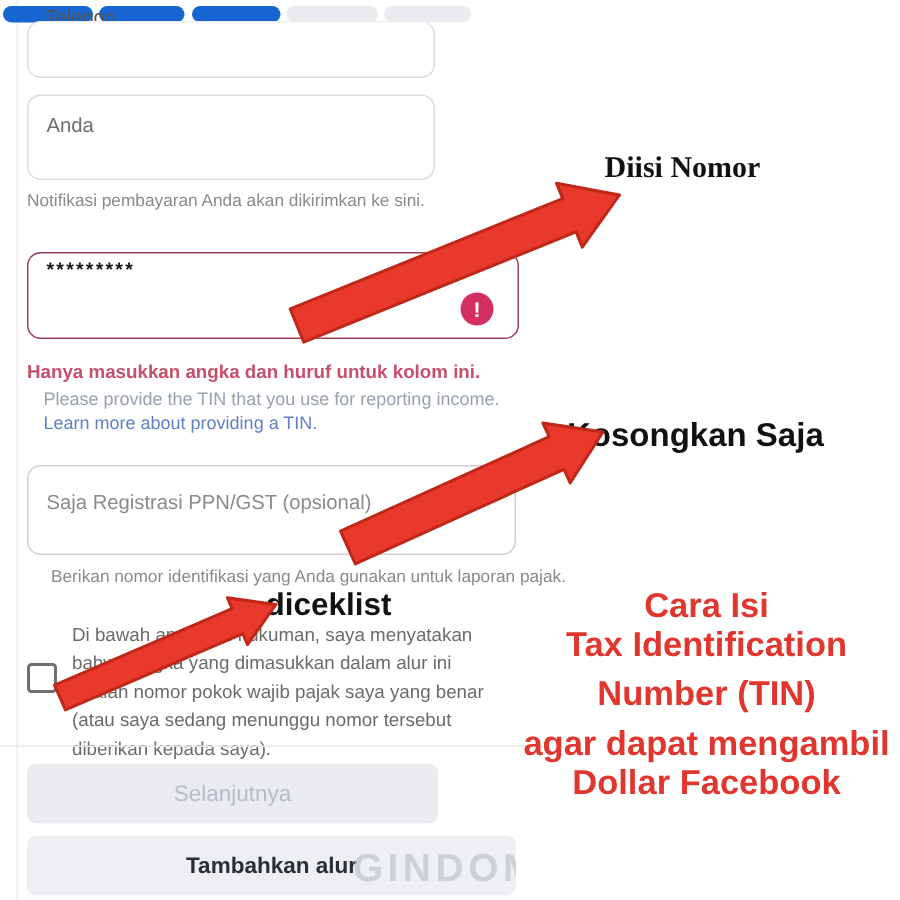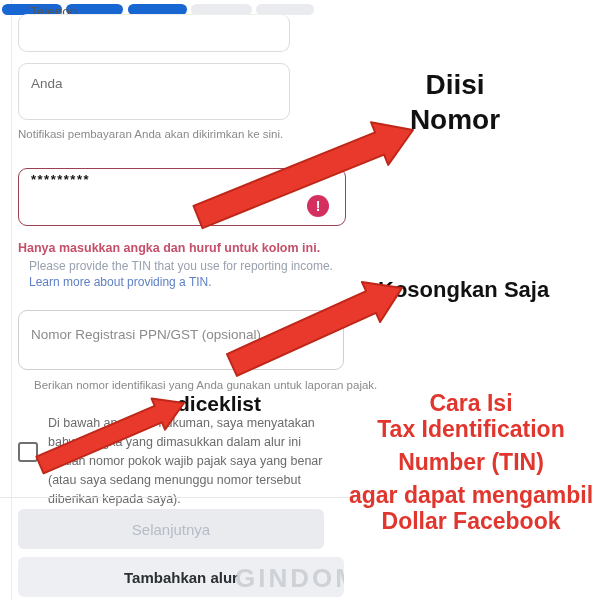--- a/index.html
+++ b/index.html
@@ -81,37 +81,37 @@
   <div class="error-badge" style="position:absolute;right:16px;top:26px;">!</div>
 </div>
 
 <div class="abs error-note" style="left:18px;top:241px;">Hanya masukkan angka dan huruf untuk kolom ini.</div>
 
 <div class="abs help-text" style="left:18px;top:258px;">
   <span>Please provide the TIN that you use for reporting income. </span><span class="help-link">Learn more about providing a TIN.</span>
 </div>
 
 <div class="abs field-box" style="left:18px;top:310px;width:326px;height:60px;border-color:#cfcfcf;">
-  <div class="field-label" style="margin:16px 0 0 12px;color:#8b8b8b;">Nomor Registrasi PPN/GST (opsional)</div>
+  <div class="field-label" style="margin:16px 0 0 12px;color:#8b8b8b;">Saja Registrasi PPN/GST (opsional)</div>
 </div>
 
 <div class="abs note-text" style="left:34px;top:379px;">Berikan nomor identifikasi yang Anda gunakan untuk laporan pajak.</div>
 
 <div class="abs checkbox" style="left:18px;top:442px;"></div>
 <div class="abs cb-text" style="left:48px;top:414px;">Di bawah ancaman hukuman, saya menyatakan bahwa angka yang dimasukkan dalam alur ini adalah nomor pokok wajib pajak saya yang benar (atau saya sedang menunggu nomor tersebut diberikan kepada saya).</div>
 
 <div class="abs divider"></div>
 
-<div class="abs btn btn-next" style="left:18px;top:509px;width:306px;height:40px;">Selanjutnya</div>
+<div class="abs btn btn-next" style="left:18px;top:509px;width:274px;height:40px;">Selanjutnya</div>
 <div class="btn btn-later" style="left:18px;top:557px;width:326px;height:40px;">
   <span>Tambahkan alur</span>
   <span class="watermark">GINDOM</span>
 </div>
 
-<div class="abs marker-text" style="left:380px;top:67px;width:150px;font-size:28px;">
+<div class="abs marker-text" style="left:380px;top:100px;width:150px;font-size:20px;font-family:Liberation Serif, serif;">
   <div>Diisi Nomor</div>
 </div>
 <div class="abs marker-text" style="left:378px;top:276px;font-size:22px;">Kosongkan Saja</div>
 <div class="abs marker-text" style="left:177px;top:391px;font-size:21px;">diceklist</div>
 
 <div class="abs caption" style="left:338px;top:390px;">
   <div>Cara Isi</div>
   <div>Tax Identification</div>
   <div class="gap">Number (TIN)</div>
   <div class="gap">agar dapat mengambil</div>

